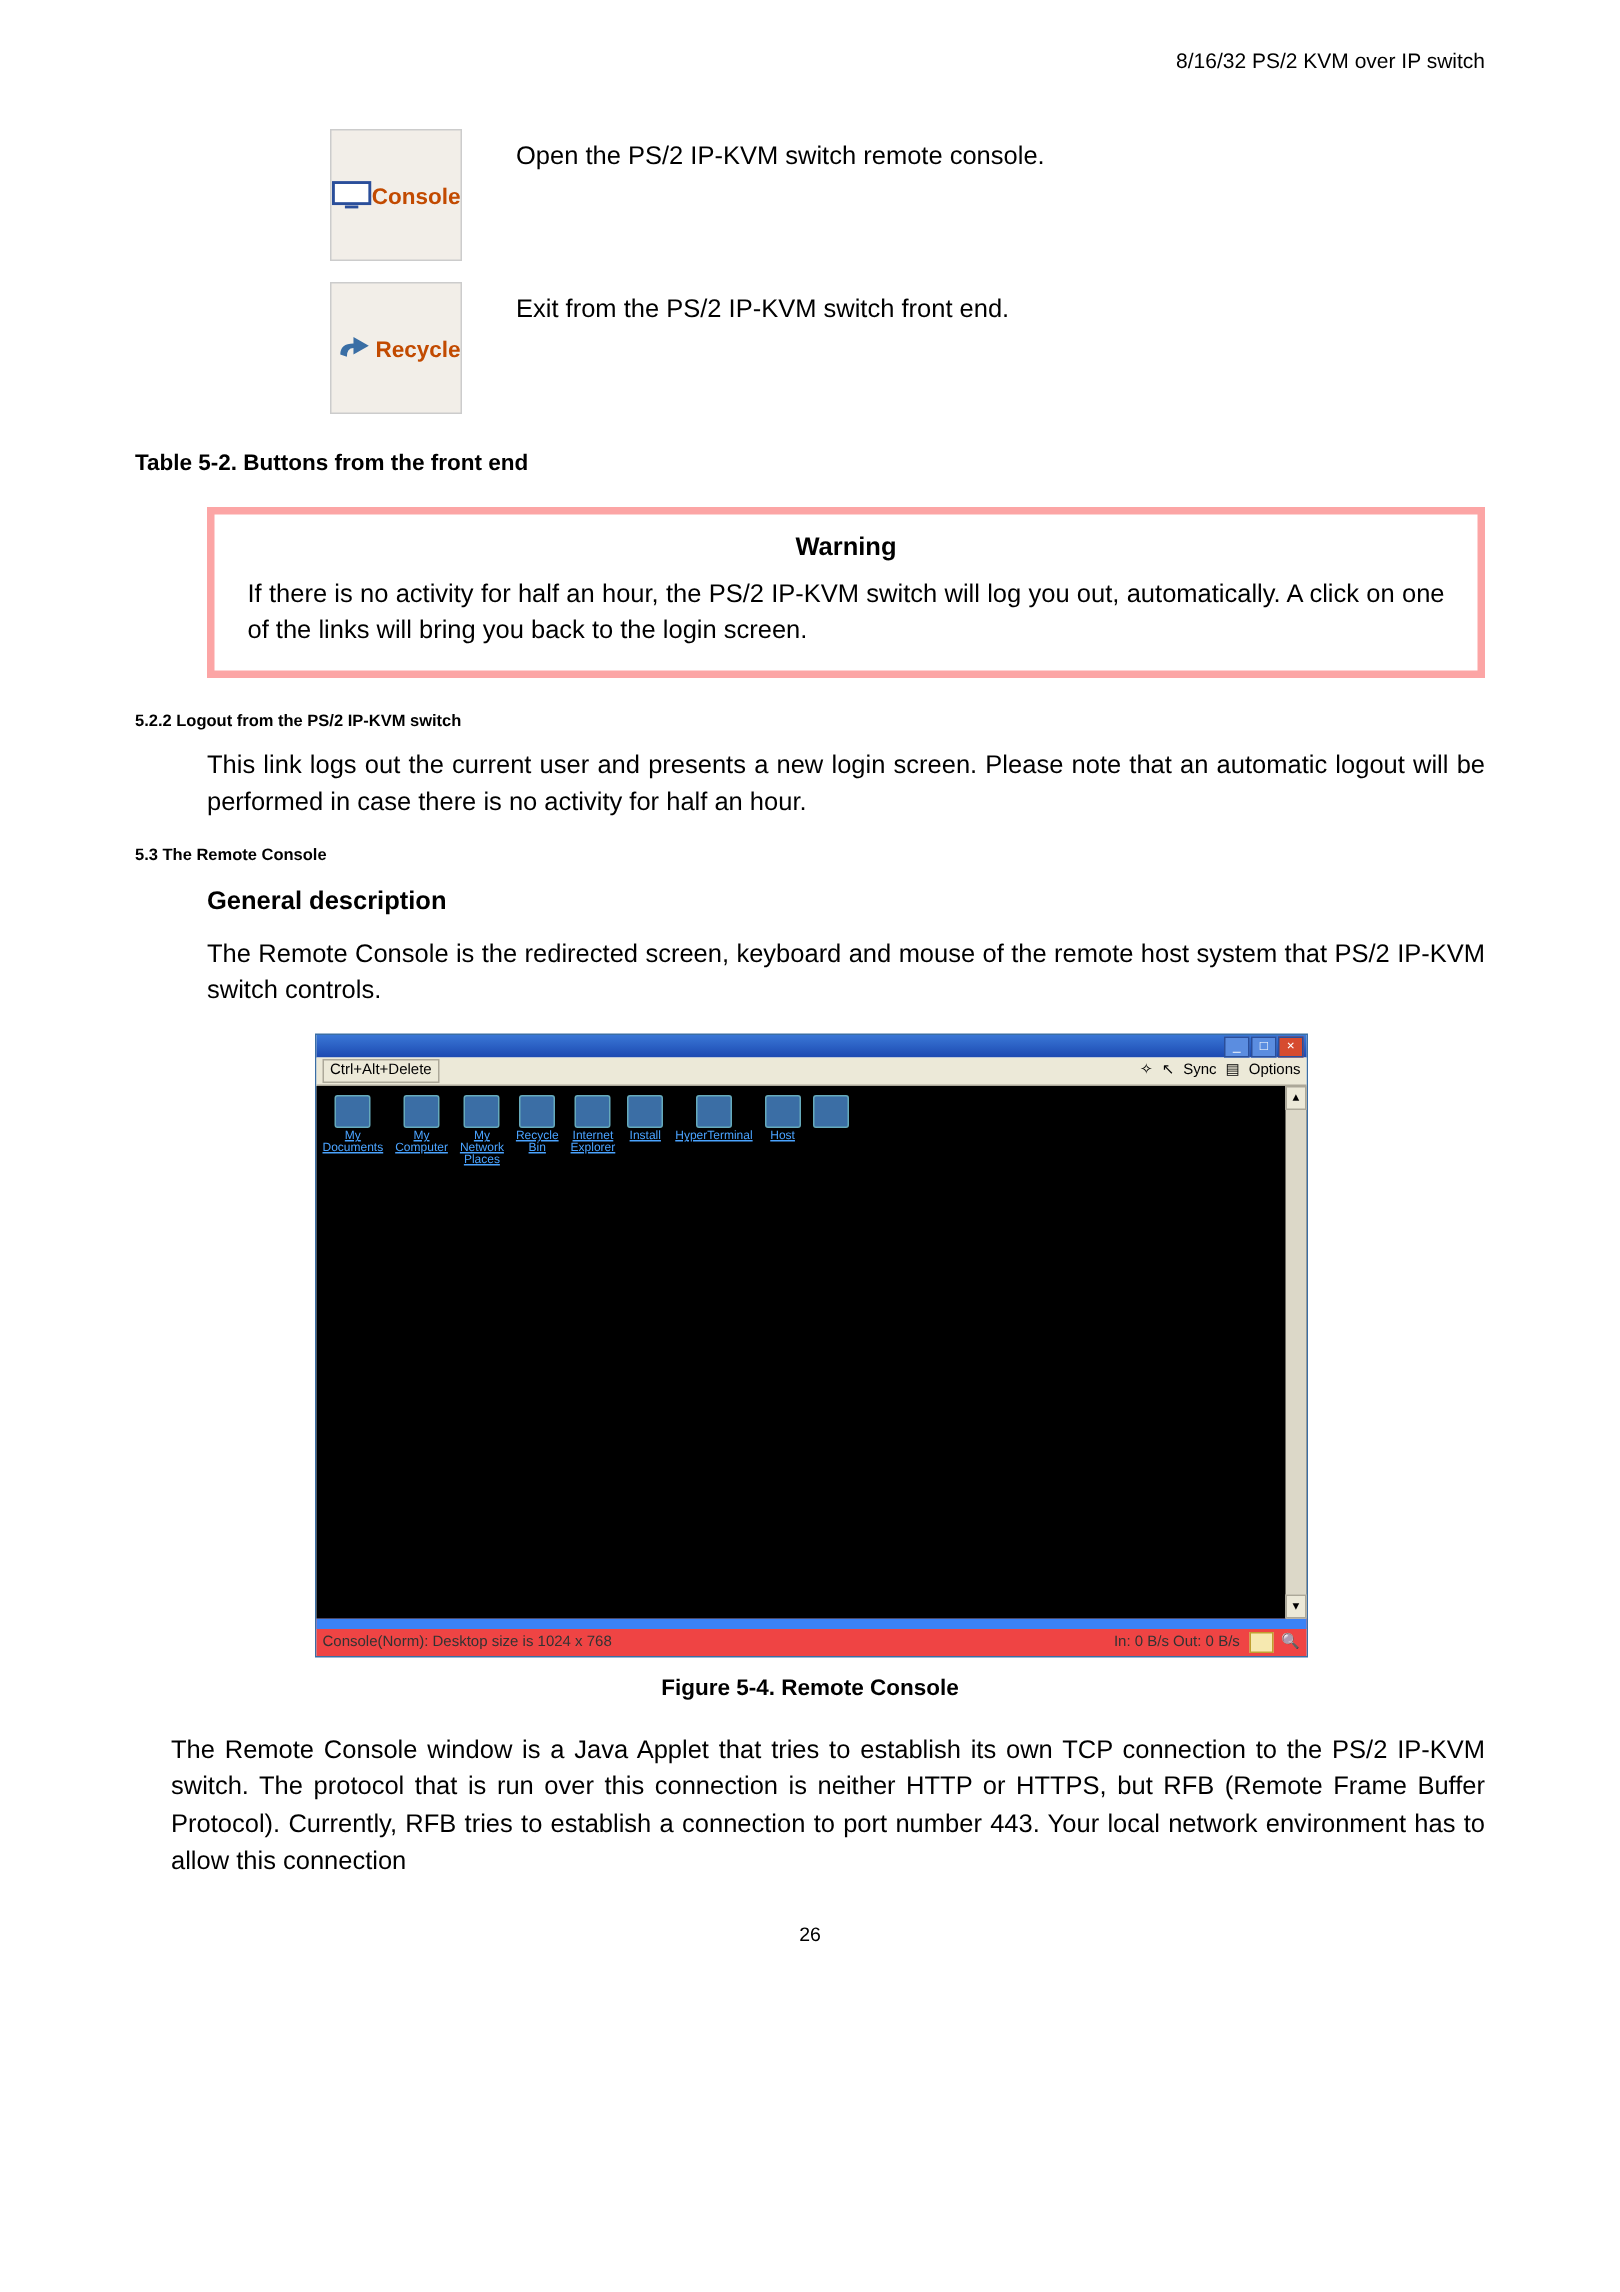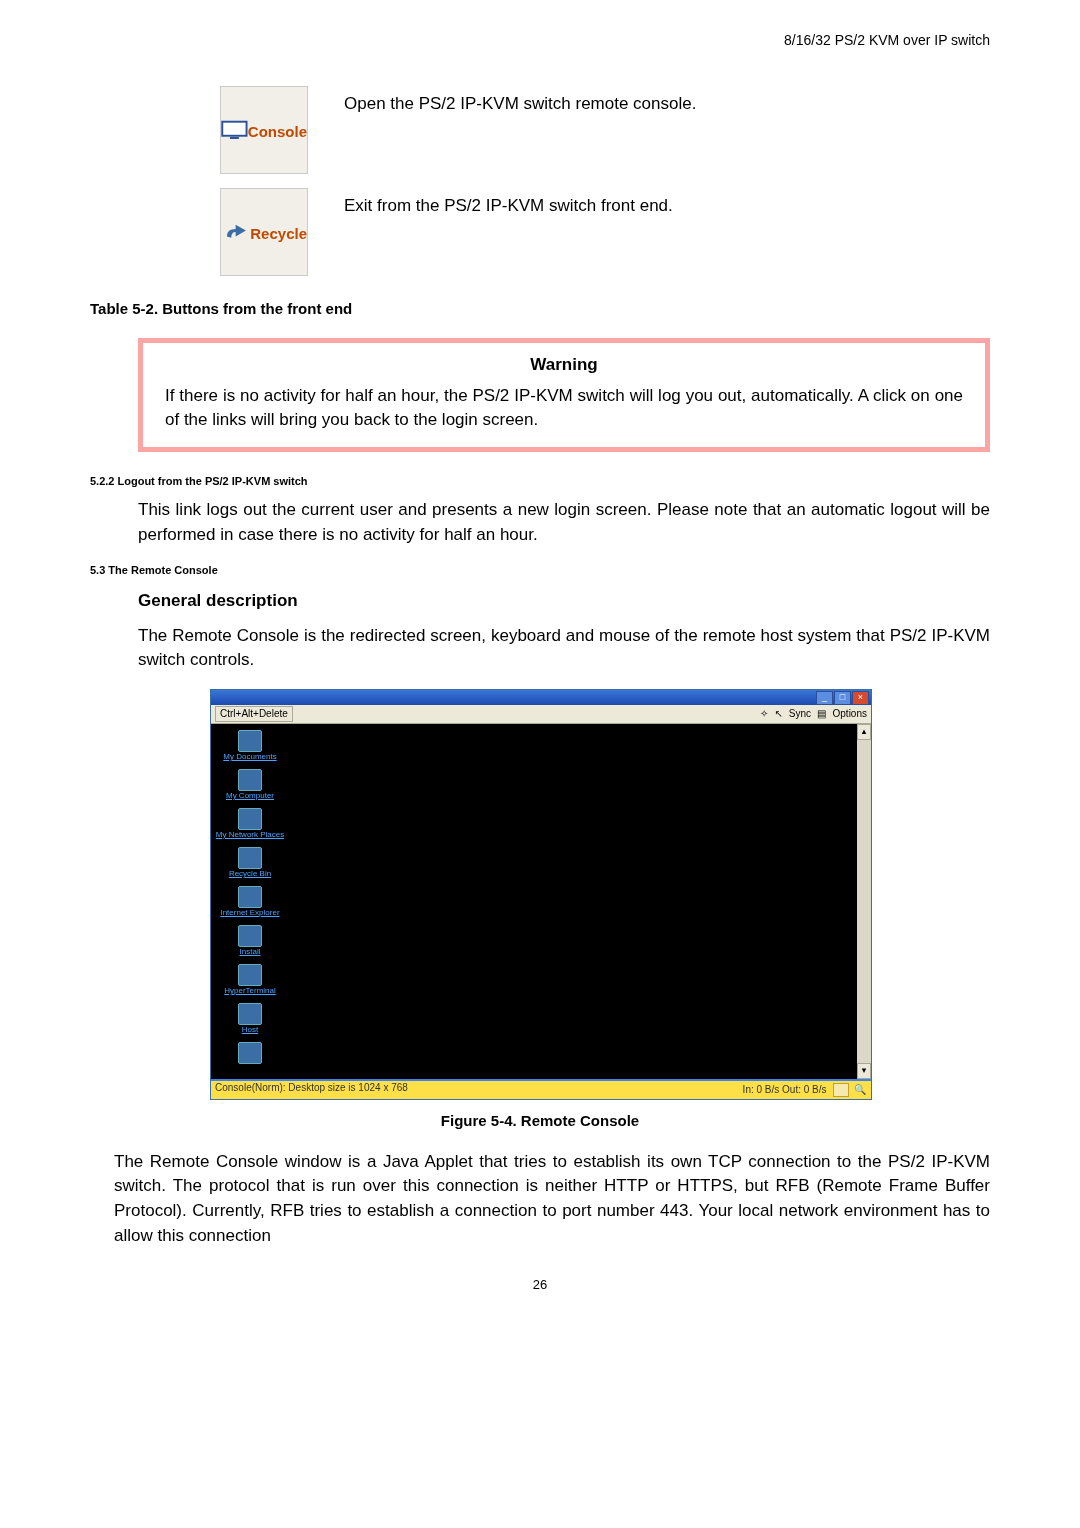--- a/index.html
+++ b/index.html
@@ -127,43 +127,43 @@
   .rc-canvas {
     height: 355px;
     background: #000;
     position: relative;
     display: flex;
   }
   .desk-col {
     width: 70px;
     padding: 6px 0 0 4px;
     display: flex;
-    flex-direction: column;
+    flex-direction: row;
     gap: 8px;
   }
   .desk-item {
     display:flex;flex-direction:column;align-items:center;
     color:#4aa3ff; font-size:8px; text-align:center;
   }
   .desk-item .di-icon {
     width:22px;height:20px;background:#3b6ea5;border:1px solid #6ab;
     border-radius:2px;margin-bottom:1px;
   }
   .desk-item .di-label { text-decoration: underline; line-height:1; }
   .rc-scroll {
     width: 14px;
     background: #dcd8c8;
     display:flex;flex-direction:column;justify-content:space-between;
   }
   .rc-scroll .sbtn { height:14px;background:#ece9d8;border:1px solid #aca899;font-size:9px;text-align:center; }
   .rc-statusbar {
     height: 18px;
-    background: #fde047;
-    border-top: 2px solid #3b82f6;
-    display:flex;justify-content:space-between;
+    background: #ef4444;
+    border-top: 7px solid #3b82f6;
+    display:flex;justify-content:space-between;align-items:center;
     padding: 0 4px;
     font-size: 10px;
     color: #333;
   }
   .status-right { display:flex;align-items:center;gap:6px; }
   .key-ind { width:14px;height:12px;background:#f6e9b0;border:1px solid #c0a030; }
   .fig-caption {
     text-align: center;
     font-weight: bold;
     font-size: 15px;

